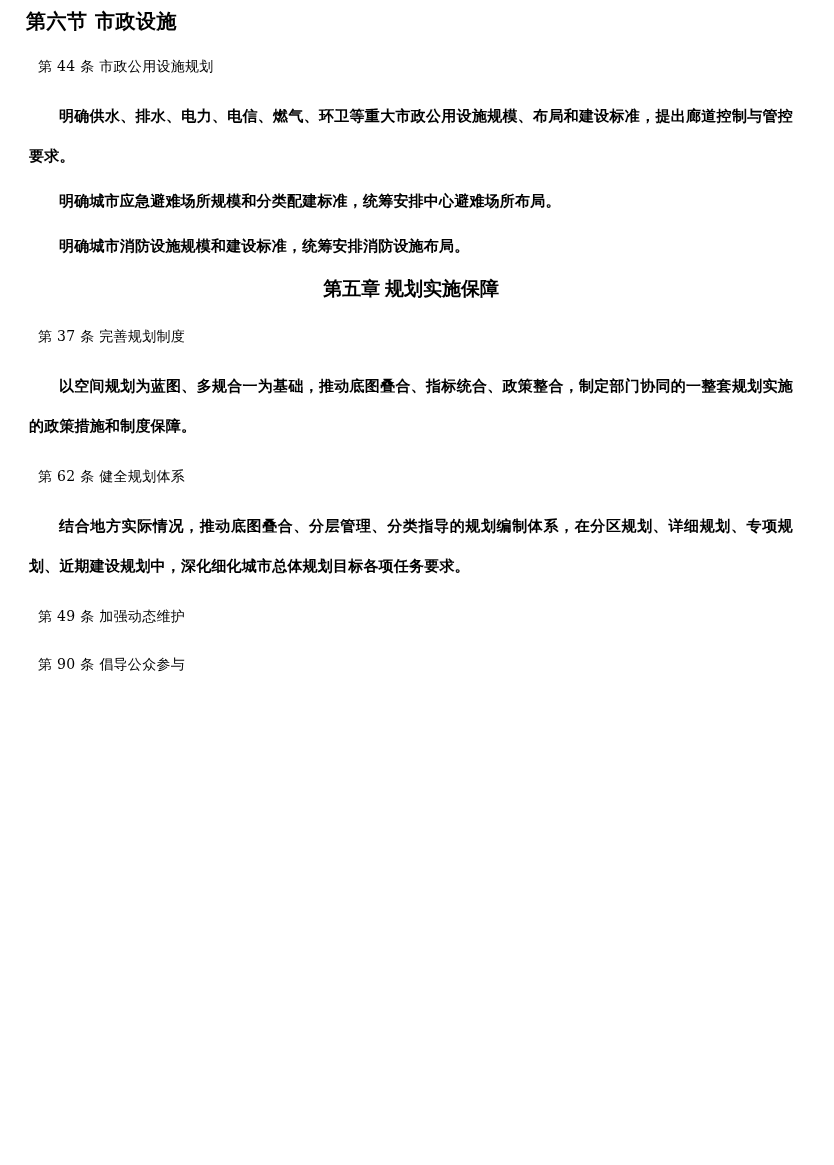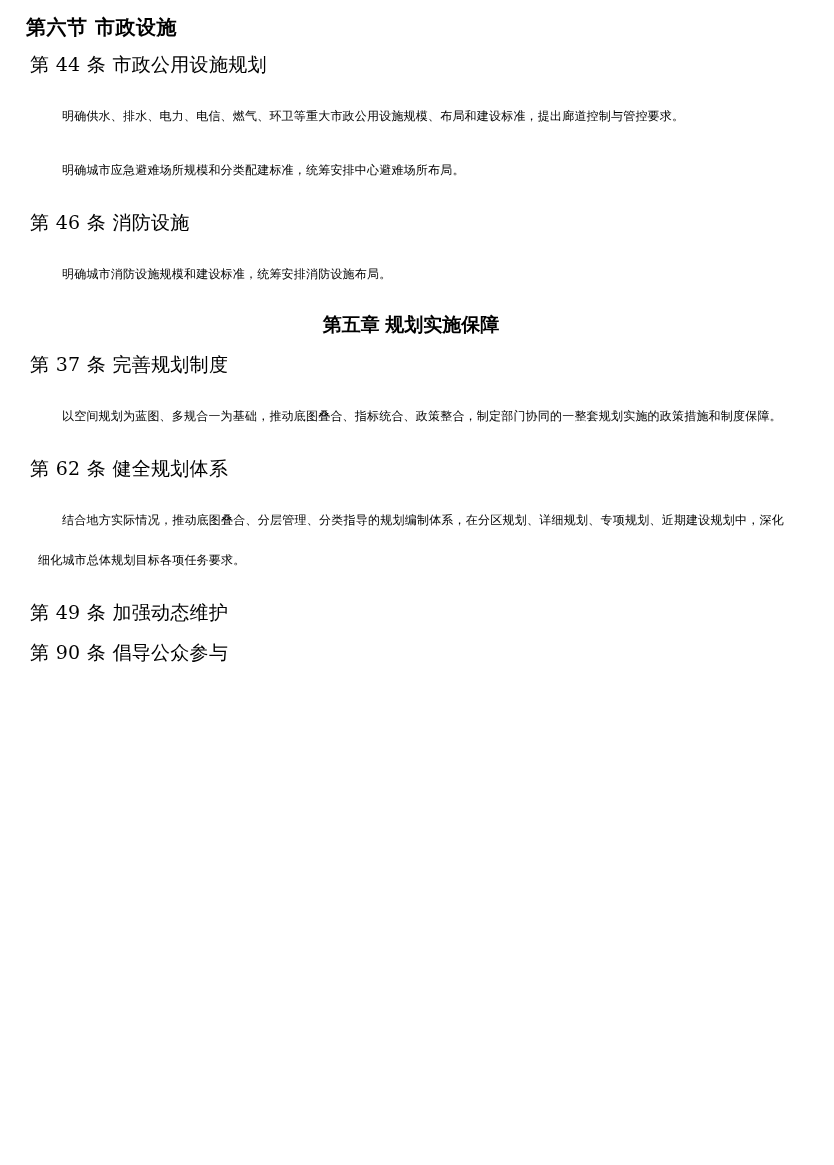--- a/index.html
+++ b/index.html
@@ -23,61 +23,61 @@
   }
   .doc-block { margin: 0; }
 
   
   .section-heading {
     font-family: "DejaVu Sans", "Liberation Sans", sans-serif;
     font-weight: bold;
     font-size: 20px;
     line-height: 30px;
     letter-spacing: 0.5px;
-    margin: 6px 0 2px 0;
+    margin: 0 0 2px 0;
     padding-left: 2px;
   }
   
   .chapter-heading {
-    font-family: Liberation Sans, sans-serif;
+    font-family: Liberation Serif, serif;
     font-weight: bold;
     font-size: 19px;
     line-height: 34px;
     text-align: center;
     margin: 6px 0 4px 0;
   }
   
   .article-title {
-    font-size: 19px;
+    font-size: 14px;
     line-height: 36px;
-    margin: 4px;
+    margin: 12px;
     padding-left: 2px;
     letter-spacing: 0.3px;
   }
   
   .body-text {
-    font-size: 12px;
+    font-size: 15px;
     line-height: 40px;
-    margin: 14px;
+    margin: 5px;
     text-align: justify;
     text-justify: inter-ideograph;
     text-indent: 2em;
     letter-spacing: 0.2px;
+    font-weight: bold;
   }
 </style>
 </head>
 <body>
 
 <div class="page">
   <div id="doc-root">
       <div class="doc-block section-heading">第六节  市政设施</div>
       <div class="doc-block article-title">第 44 条 市政公用设施规划</div>
       <div class="doc-block body-text">明确供水、排水、电力、电信、燃气、环卫等重大市政公用设施规模、布局和建设标准，提出廊道控制与管控要求。</div>
       <div class="doc-block body-text">明确城市应急避难场所规模和分类配建标准，统筹安排中心避难场所布局。</div>
-      <div class="doc-block article-title">第 46 条  消防设施</div>
       <div class="doc-block body-text">明确城市消防设施规模和建设标准，统筹安排消防设施布局。</div>
       <div class="doc-block chapter-heading">第五章  规划实施保障</div>
       <div class="doc-block article-title">第 37 条  完善规划制度</div>
       <div class="doc-block body-text">以空间规划为蓝图、多规合一为基础，推动底图叠合、指标统合、政策整合，制定部门协同的一整套规划实施的政策措施和制度保障。</div>
       <div class="doc-block article-title">第 62 条  健全规划体系</div>
       <div class="doc-block body-text">结合地方实际情况，推动底图叠合、分层管理、分类指导的规划编制体系，在分区规划、详细规划、专项规划、近期建设规划中，深化细化城市总体规划目标各项任务要求。</div>
       <div class="doc-block article-title">第 49 条  加强动态维护</div>
       <div class="doc-block article-title">第 90 条  倡导公众参与</div>
     </div>
 </div>

